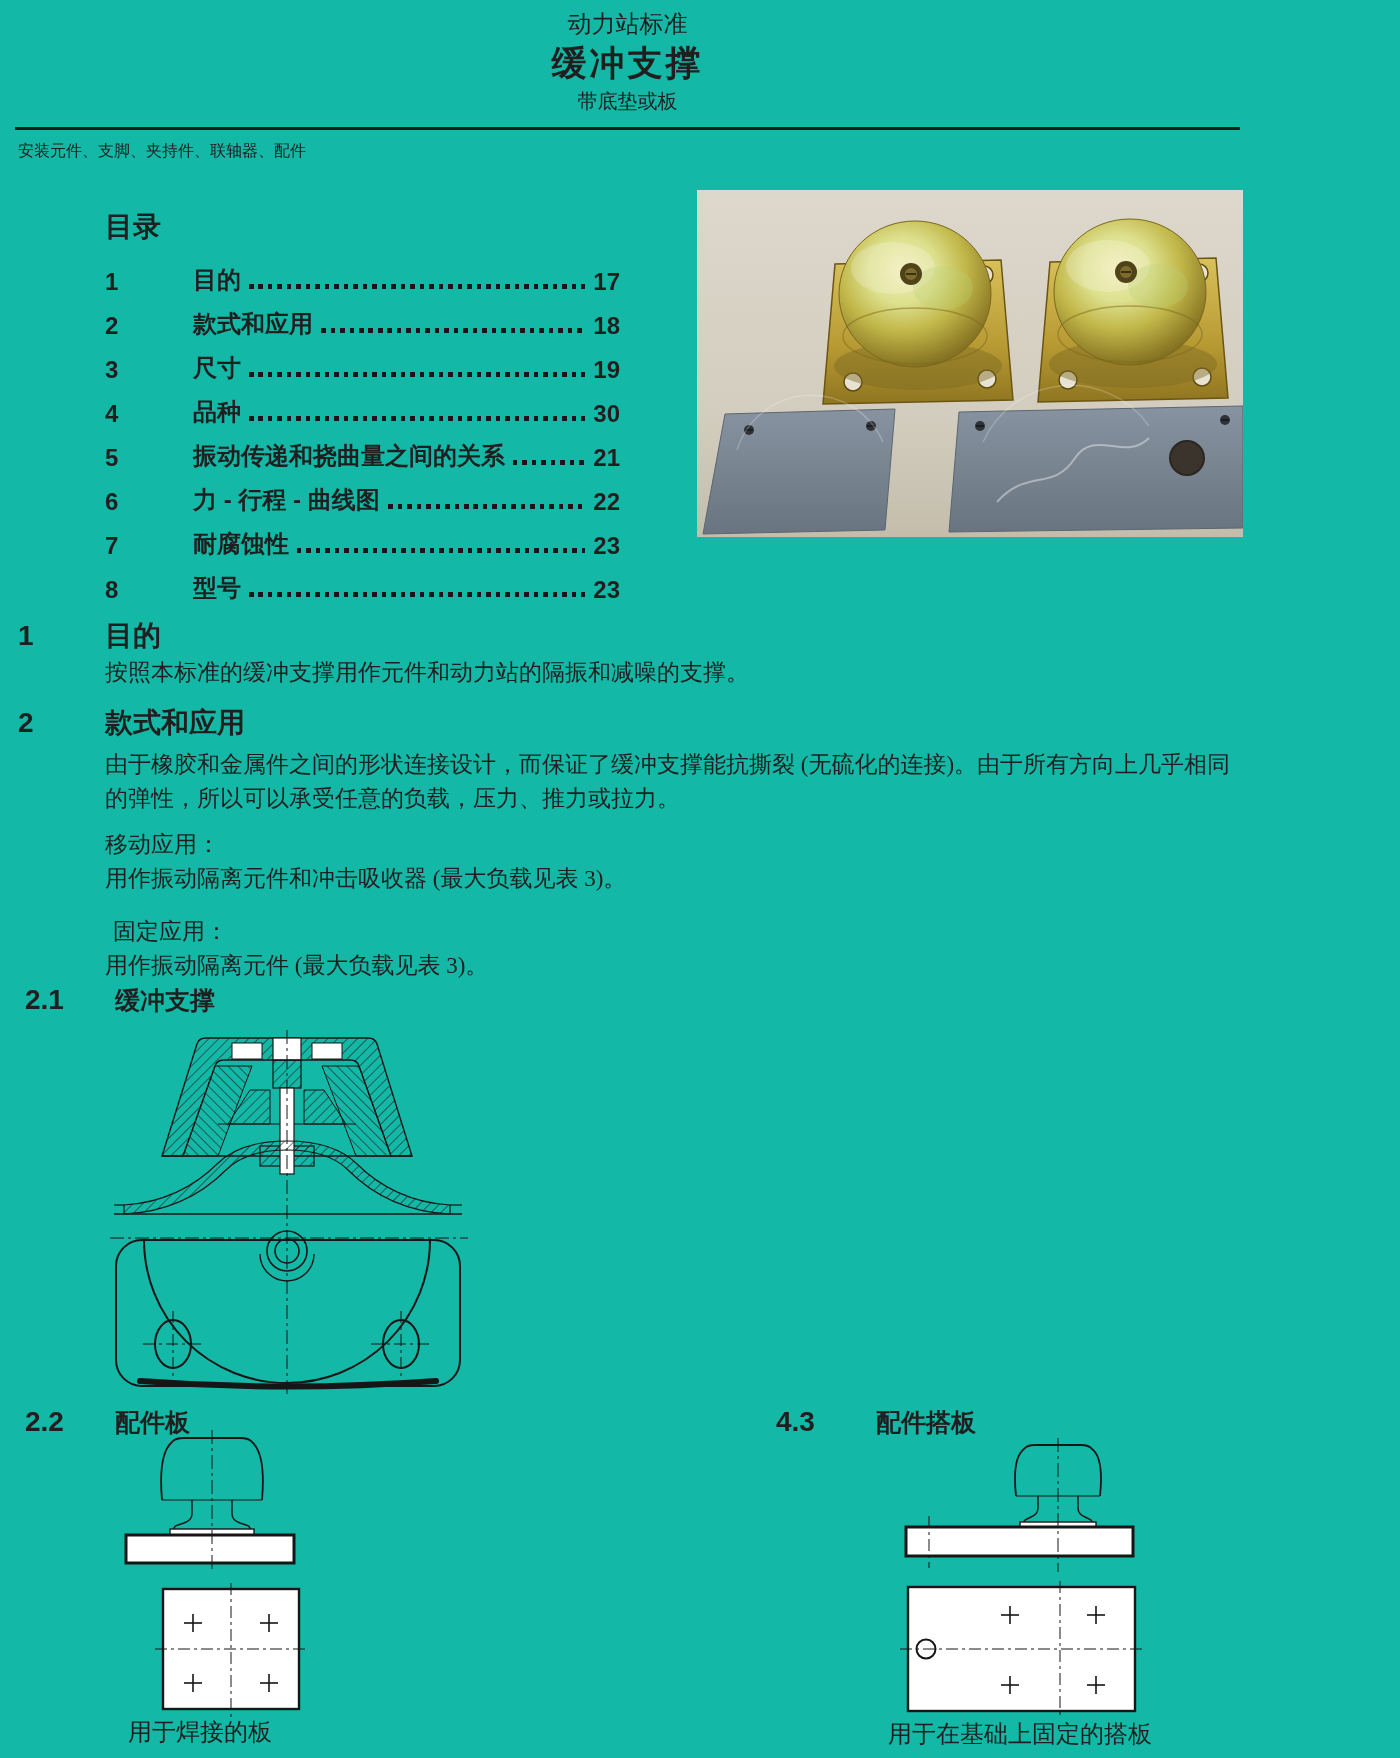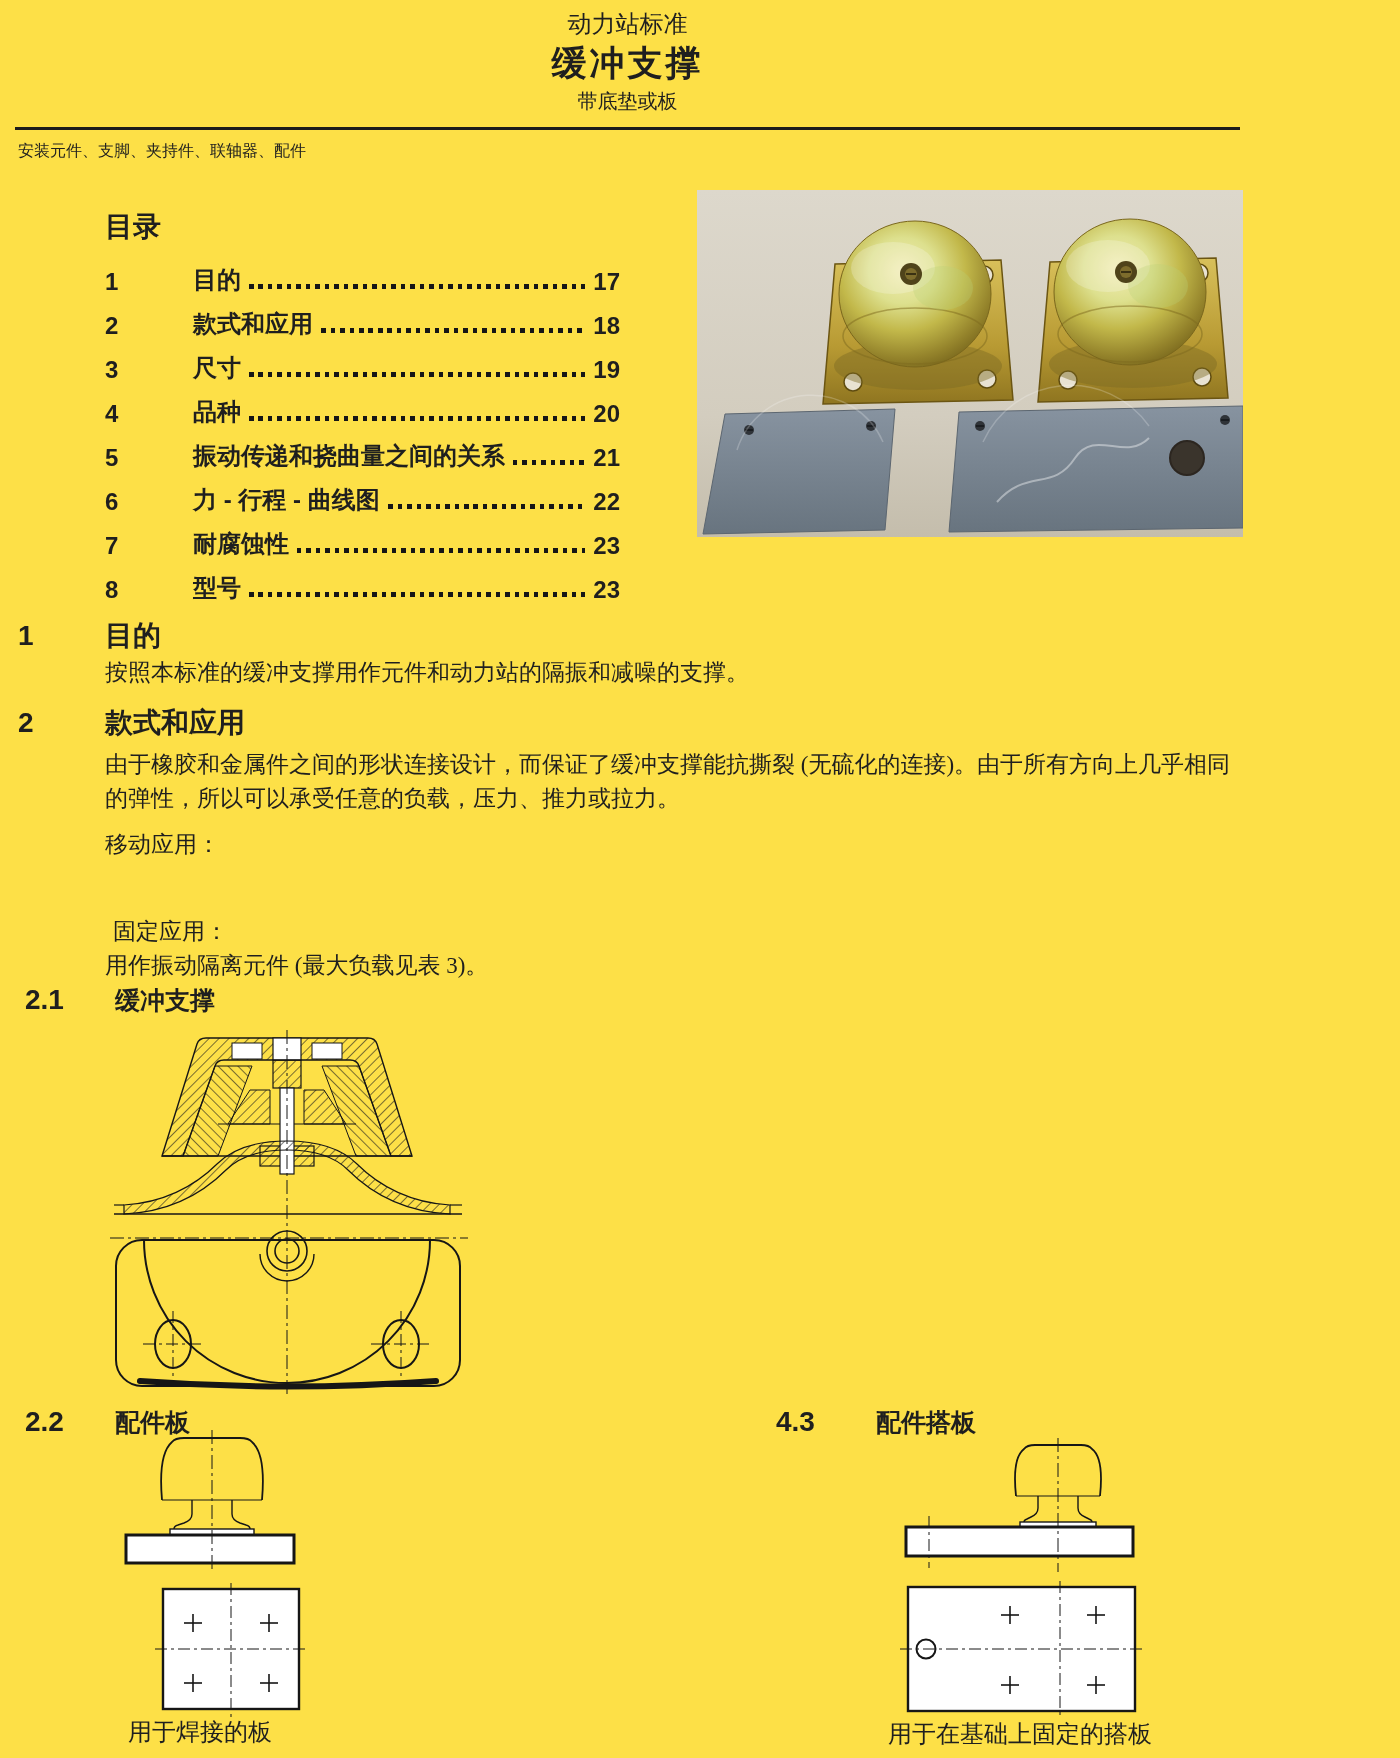--- a/index.html
+++ b/index.html
@@ -1,16 +1,16 @@
 <!DOCTYPE html>
 <html><head>
 <meta charset="utf-8">
 <style>
   html,body{margin:0;padding:0;background:#ffffff;}
-  #page{position:relative;width:1400px;height:1758px;background:#fde047;overflow:hidden;
+  #page{position:relative;width:1400px;height:1758px;background:#14b8a6;overflow:hidden;
         font-family:"Liberation Serif", serif;color:#1f1f1f;}
   .abs{position:absolute;}
   .sans{font-family:"Liberation Sans", sans-serif;}
   .serif{font-family:"Liberation Serif", serif;}
   .b{font-weight:bold;}
   
   .hdr{left:15px;width:1225px;text-align:center;}
   .hdr-std{top:8px;font-size:24px;}
   .hdr-title{top:40px;font-size:35px;letter-spacing:3px;}
   .hdr-sub{top:88px;font-size:20px;}
@@ -65,21 +65,21 @@
     <div class="toc-row">
       <span class="toc-num">3</span>
       <span class="toc-title">尺寸</span>
       <span class="toc-leader"></span>
       <span class="toc-page">19</span>
     </div>
     <div class="toc-row">
       <span class="toc-num">4</span>
       <span class="toc-title">品种</span>
       <span class="toc-leader"></span>
-      <span class="toc-page">20</span>
+      <span class="toc-page">30</span>
     </div>
     <div class="toc-row">
       <span class="toc-num">5</span>
       <span class="toc-title">振动传递和挠曲量之间的关系</span>
       <span class="toc-leader"></span>
       <span class="toc-page">21</span>
     </div>
     <div class="toc-row">
       <span class="toc-num">6</span>
       <span class="toc-title">力 - 行程 - 曲线图</span>
@@ -182,20 +182,21 @@
   <div class="abs sec h-main" style="left:18px;top:617px;">
     <span class="num">1</span><span>目的</span>
   </div>
   <div class="abs body-t serif" style="left:105px;top:656px;width:1140px;">按照本标准的缓冲支撑用作元件和动力站的隔振和减噪的支撑。</div>
 
   <div class="abs sec h-main" style="left:18px;top:704px;">
     <span class="num">2</span><span>款式和应用</span>
   </div>
   <div class="abs body-t serif" style="left:105px;top:748px;width:1140px;">由于橡胶和金属件之间的形状连接设计，而保证了缓冲支撑能抗撕裂 (无硫化的连接)。由于所有方向上几乎相同的弹性，所以可以承受任意的负载，压力、推力或拉力。</div>
   <div class="abs body-t serif" style="left:105px;top:828px;">移动应用：</div>
+  <div class="abs body-t serif" style="left:105px;top:862px;">用作振动隔离元件和冲击吸收器 (最大负载见表 3)。</div>
   <div class="abs body-t serif" style="left:105px;top:915px;margin-left:8px;">固定应用：</div>
   <div class="abs body-t serif" style="left:105px;top:949px;">用作振动隔离元件 (最大负载见表 3)。</div>
 
   <div class="abs sec h-sub" style="left:25px;top:984px;">
     <span class="num">2.1</span><span>缓冲支撑</span>
   </div>
 
   <svg class="abs" style="left:110px;top:1028px;" width="360" height="372" viewBox="0 0 360 372">
     <defs>
       <pattern id="hA" width="7" height="7" patternUnits="userSpaceOnUse" patternTransform="rotate(45)">

